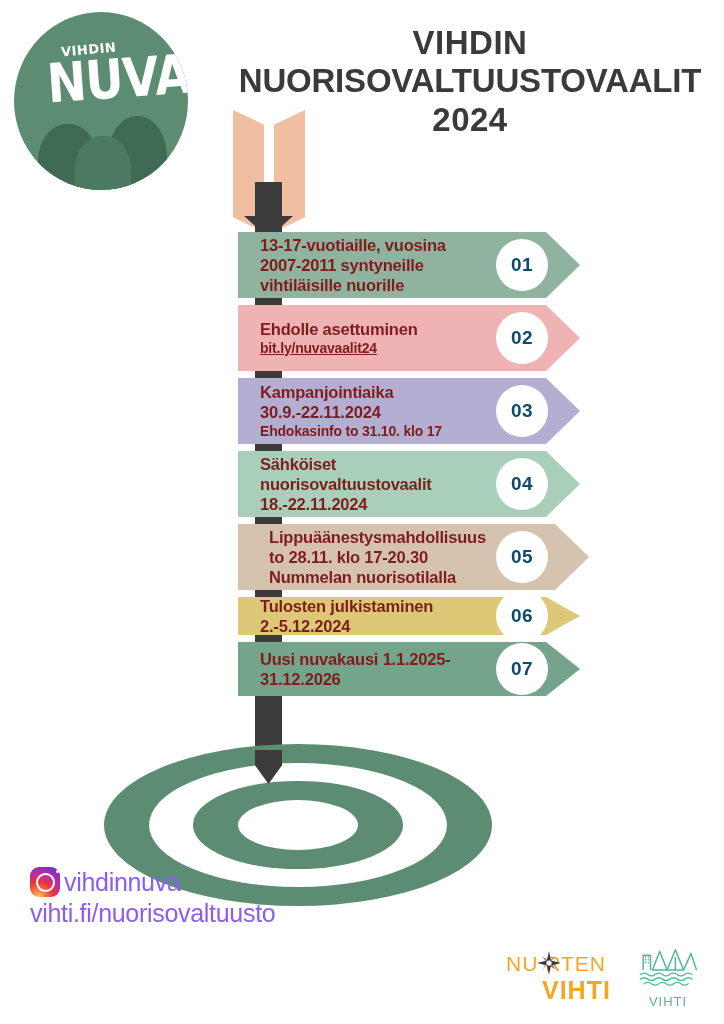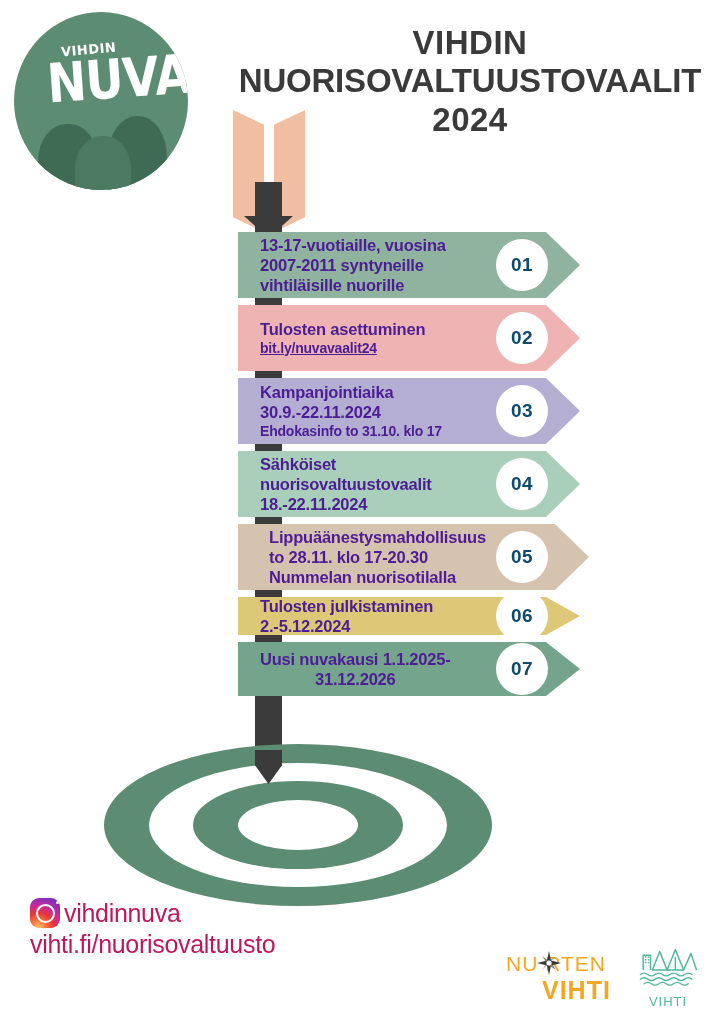--- a/index.html
+++ b/index.html
@@ -69,33 +69,33 @@
   #target .r4{left:34.5%;top:34.5%;width:31%;height:31%;background:#ffffff;}
 
   
   #steps{position:absolute;left:238px;top:232px;width:342px;}
   .step{position:relative;margin-bottom:7px;}
   .step .body{
     position:relative;height:100%;width:100%;
     clip-path:polygon(0 0, calc(100% - 34px) 0, 100% 50%, calc(100% - 34px) 100%, 0 100%);
     display:flex;align-items:center;
   }
-  .step .lines{padding-left:22px;padding-right:86px;color:#4c1d95;}
+  .step .lines{padding-left:22px;padding-right:86px;color:#7f1d1d;}
   .step .l{font-weight:700;font-size:16.5px;line-height:1.22;letter-spacing:-.2px;white-space:nowrap;}
   .step .l.sm{font-size:14px;}
   .step .l.link{font-size:14px;text-decoration:underline;}
   .step .badge{
     position:absolute;right:32px;top:50%;transform:translateY(-50%);
     width:52px;height:52px;border-radius:50%;background:#ffffff;
     display:flex;align-items:center;justify-content:center;
     font-weight:700;font-size:19px;color:#0c4a6e;letter-spacing:.5px;
   }
 
   
-  #footer-left{position:absolute;left:30px;top:898px;color:#be185d;}
+  #footer-left{position:absolute;left:30px;top:867px;color:#8b5cf6;}
   #ig-row{display:flex;align-items:center;gap:4px;}
   #ig-icon{width:30px;height:30px;border-radius:9px;
     background:radial-gradient(circle at 28% 100%,#fdc468 0%,#f76a3b 24%,#e6343d 42%,#c32aa3 62%,#7232bd 88%);
     display:flex;align-items:center;justify-content:center;flex:none;}
   #ig-icon .o{width:15px;height:15px;border:2.4px solid #fff;border-radius:50%;position:relative;}
   #ig-icon .o:after{content:"";position:absolute;right:-6.5px;top:-5px;width:3.2px;height:3.2px;background:#fff;border-radius:50%;}
   #ig-handle{font-size:25px;letter-spacing:-.3px;}
   #site-url{font-size:25px;letter-spacing:-.3px;margin-top:2px;}
 
   #logo-nuorten{position:absolute;left:500px;top:952px;width:122px;height:58px;}
@@ -153,21 +153,21 @@
             <div class="l">13-17-vuotiaille, vuosina</div>
             <div class="l">2007-2011 syntyneille</div>
             <div class="l">vihtiläisille nuorille</div>
           </div>
         </div>
         <div class="badge">01</div>
       </div>
       <div class="step" style="height: 66px;">
         <div class="body" style="background: rgb(239, 179, 179);">
           <div class="lines">
-            <div class="l">Tulosten asettuminen</div>
+            <div class="l">Ehdolle asettuminen</div>
             <div class="l link">bit.ly/nuvavaalit24</div>
           </div>
         </div>
         <div class="badge">02</div>
       </div>
       <div class="step" style="height: 66px;">
         <div class="body" style="background: rgb(179, 174, 210);">
           <div class="lines">
             <div class="l">Kampanjointiaika</div>
             <div class="l">30.9.-22.11.2024</div>
@@ -199,21 +199,21 @@
       <div class="step" style="height: 38px;">
         <div class="body" style="background: rgb(221, 200, 119);">
           <div class="lines">
             <div class="l">Tulosten julkistaminen</div>
             <div class="l">2.-5.12.2024</div>
           </div>
         </div>
         <div class="badge">06</div>
       </div>
       <div class="step" style="height: 54px;">
-        <div class="body" style="background: rgb(116, 165, 140); text-align: center;">
+        <div class="body" style="background: rgb(116, 165, 140);">
           <div class="lines">
             <div class="l">Uusi nuvakausi 1.1.2025-</div>
             <div class="l">31.12.2026</div>
           </div>
         </div>
         <div class="badge">07</div>
       </div>
     </div>
 
   <div id="footer-left">

